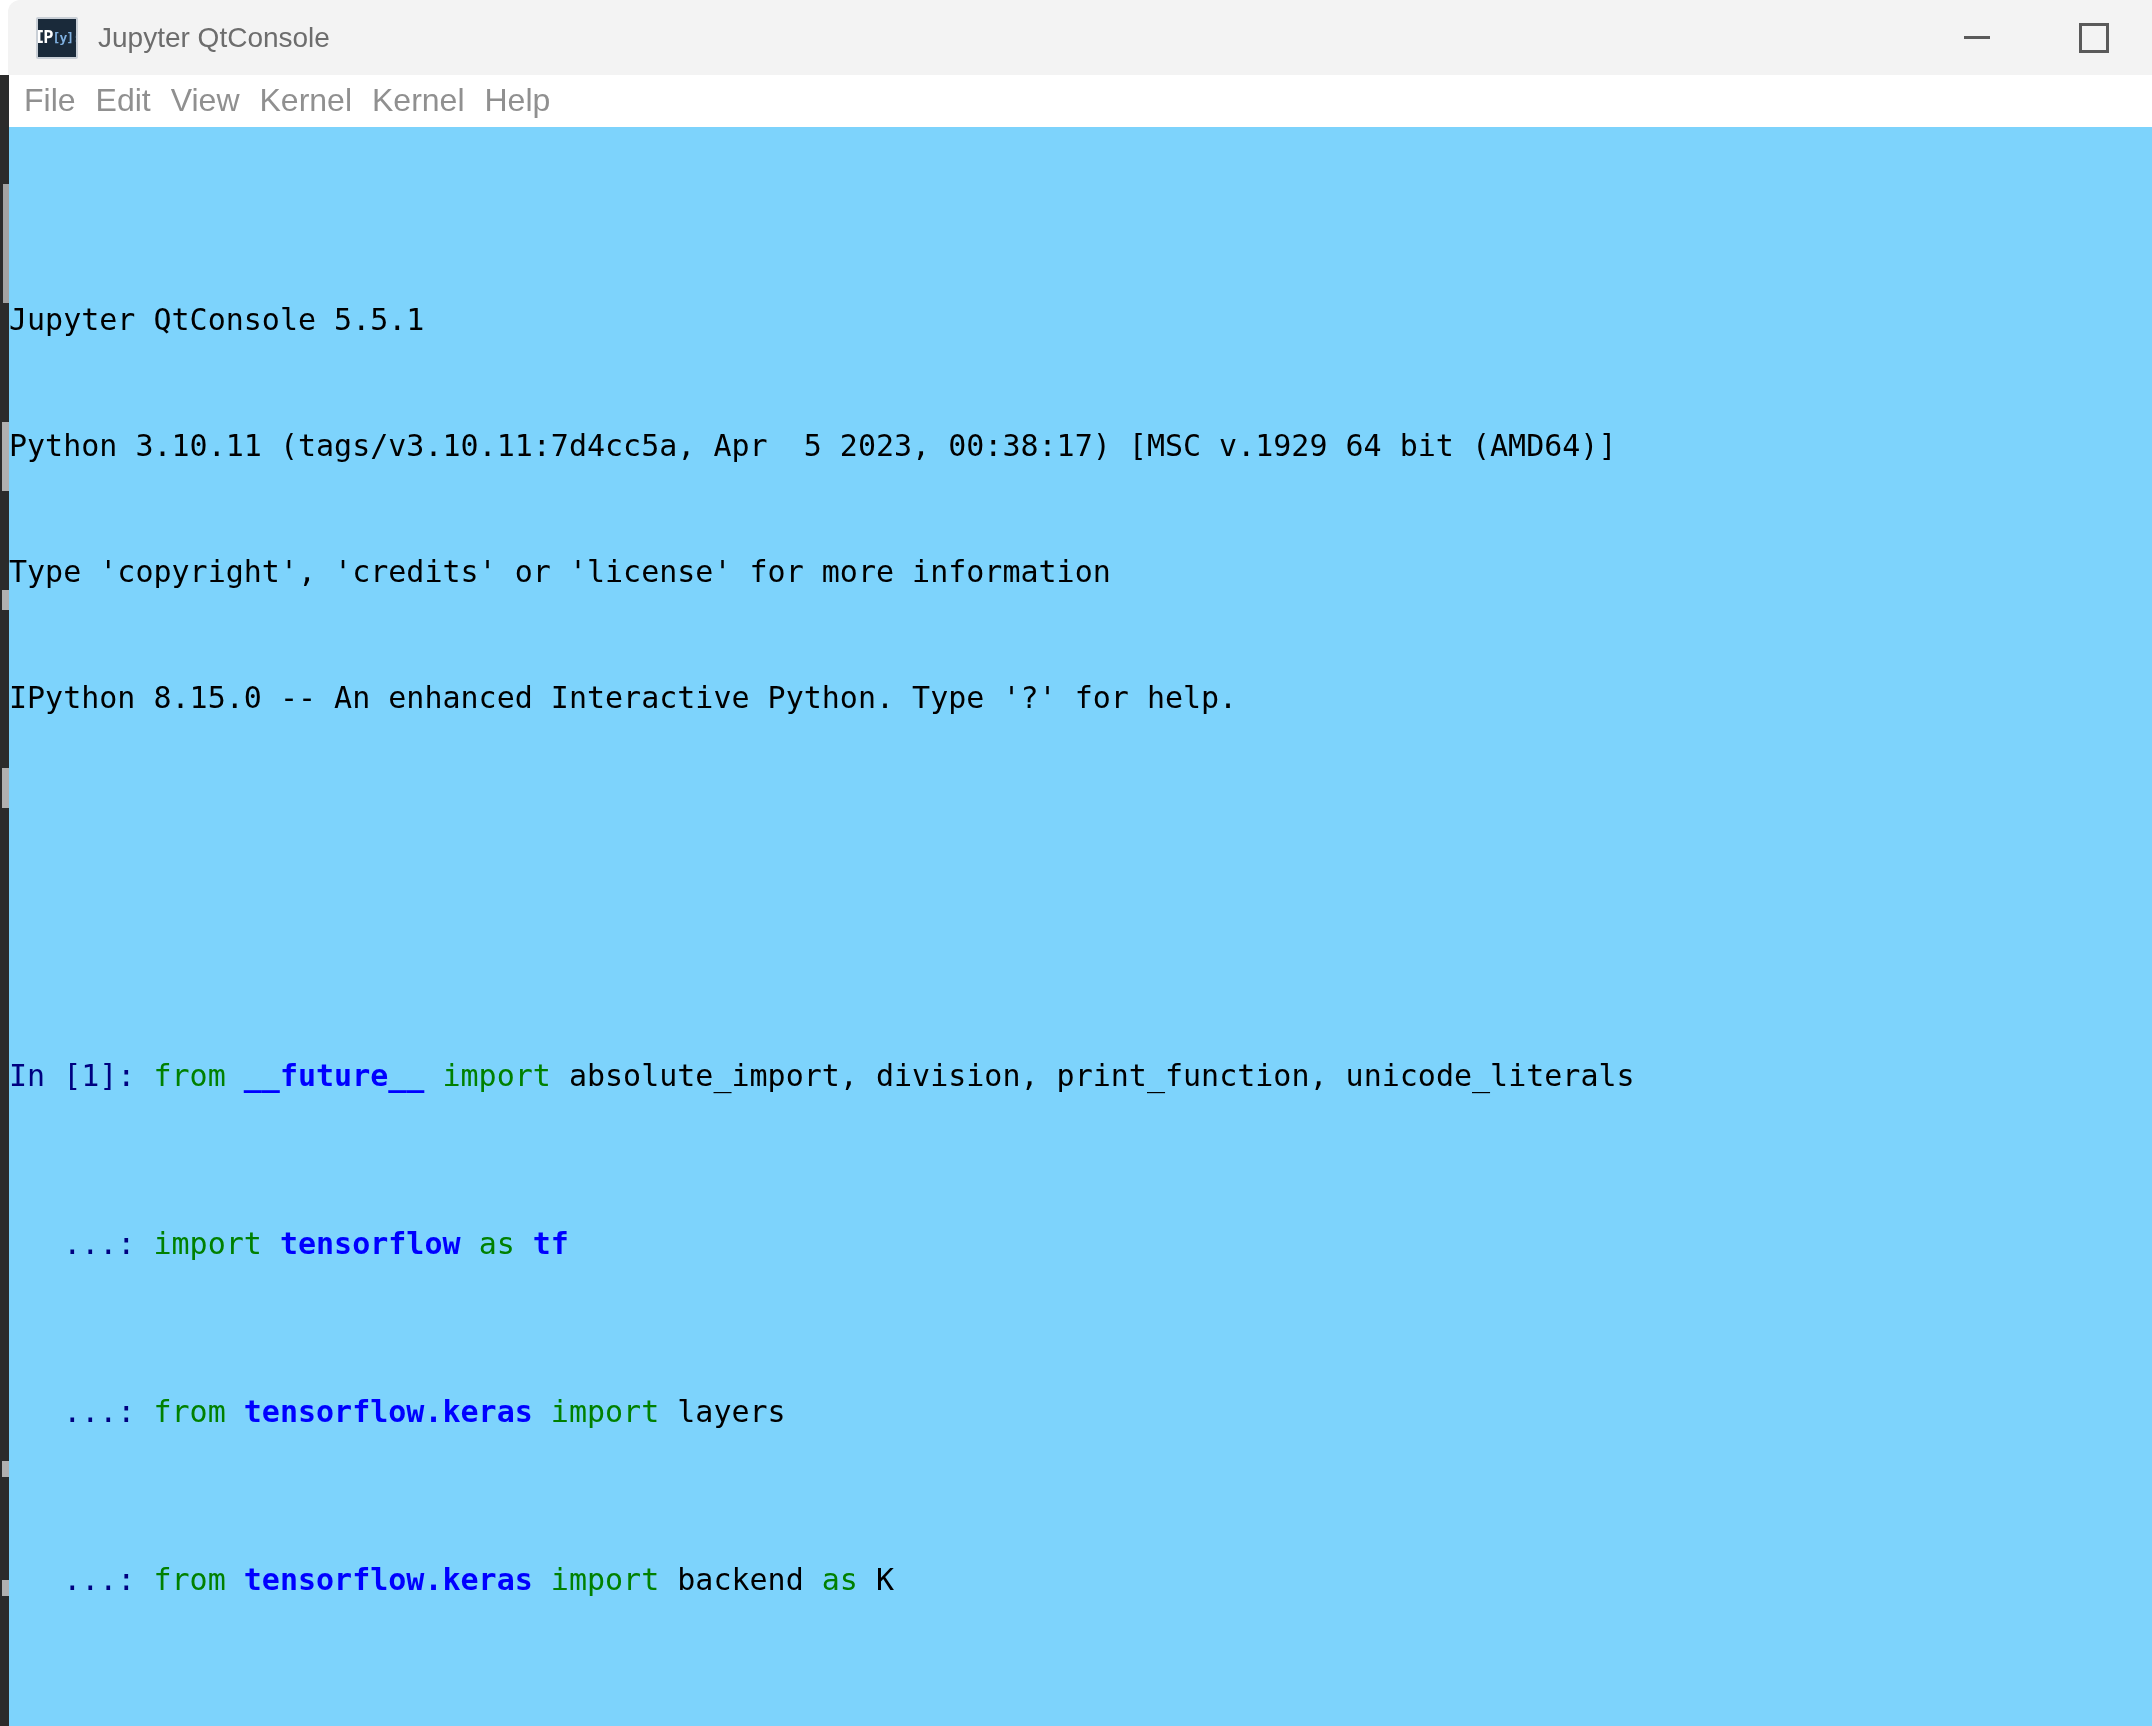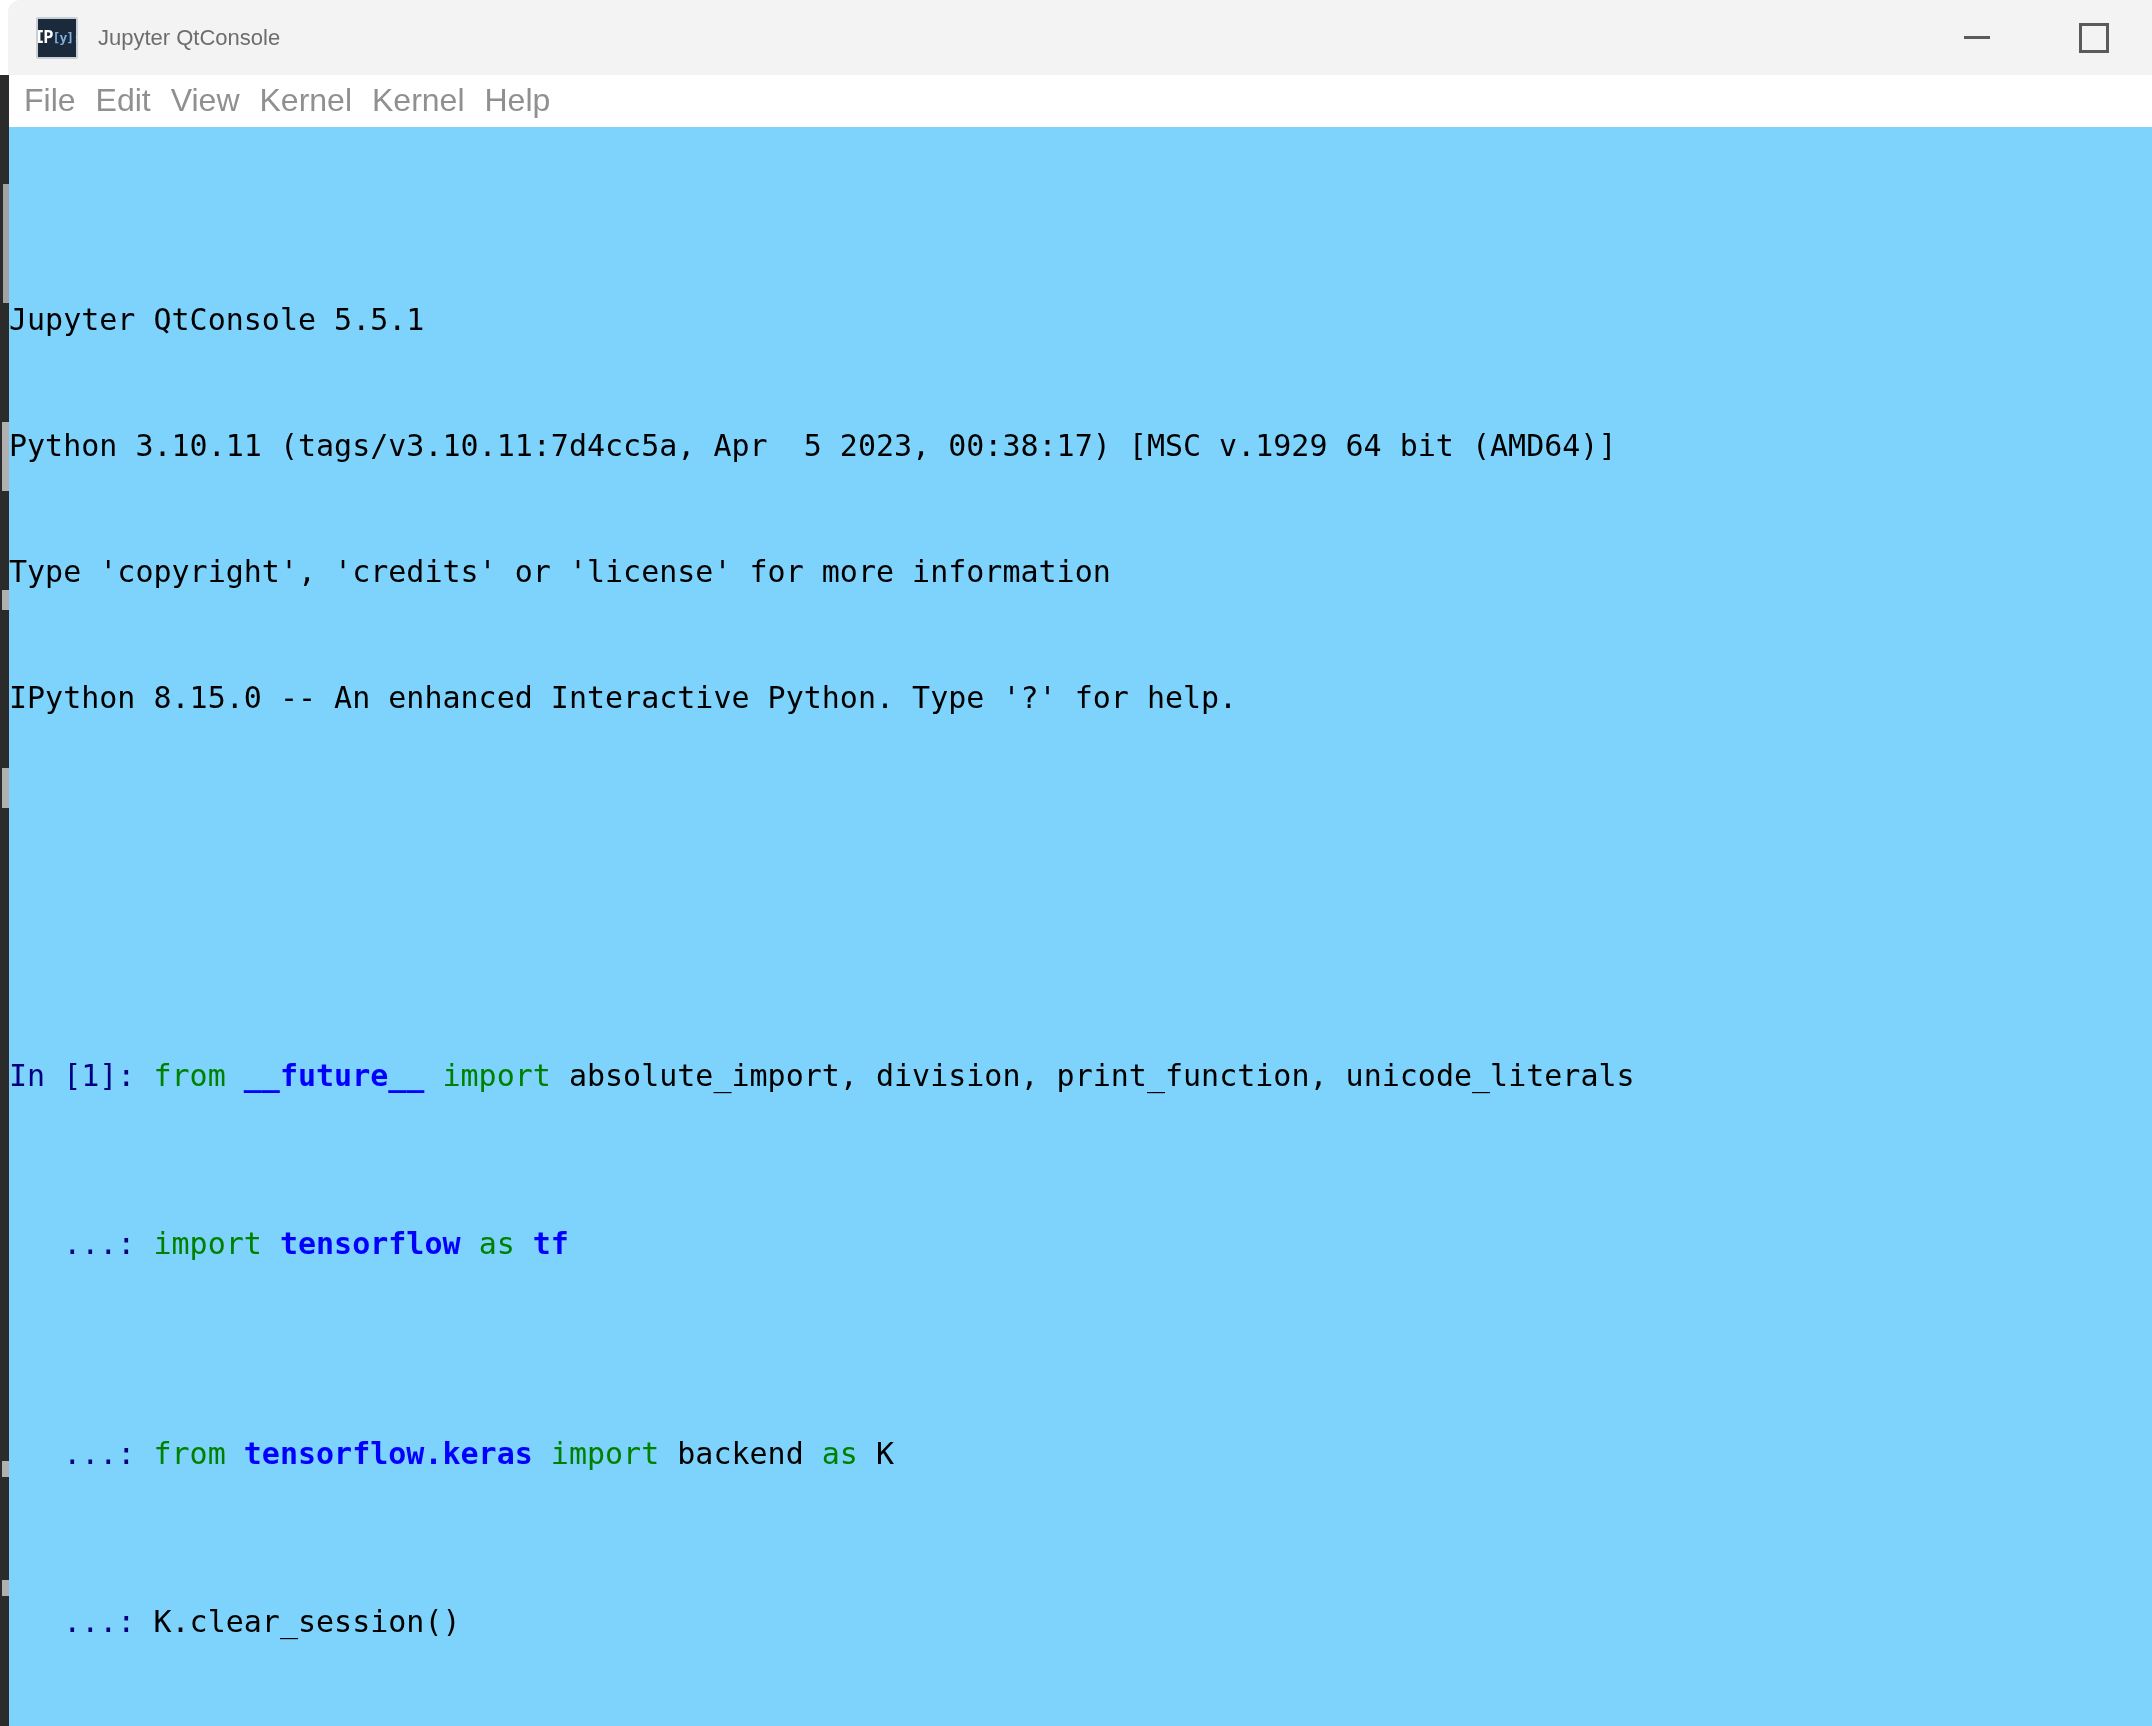--- a/index.html
+++ b/index.html
@@ -50,21 +50,21 @@
     font-weight: bold;
     letter-spacing: -1px;
     line-height: 1;
     overflow: hidden;
   }
   .app-icon .ip { color: #ffffff; }
   .app-icon .br { color: #7fb0e0; font-size: 13px; }
   .title-text {
     margin-left: 20px;
     font-family: "Liberation Sans", sans-serif;
-    font-size: 22px;
+    font-size: 28px;
     color: #6d6d6d;
     white-space: nowrap;
   }
   .win-controls {
     position: absolute;
     right: 0;
     top: 0;
     height: 75px;
     display: flex;
     align-items: center;
@@ -204,20 +204,21 @@
     <div class="line">Type 'copyright', 'credits' or 'license' for more information</div>
     <div class="line">IPython 8.15.0 -- An enhanced Interactive Python. Type '?' for help.</div>
 
     <div class="blank"></div>
 
     
     <div class="line"><span class="prompt">In [1]:</span><span class="plain"> </span><span class="kw">from</span><span class="plain"> </span><span class="mod">__future__</span><span class="plain"> </span><span class="kw">import</span><span class="plain"> </span><span class="plain">absolute_import, division, print_function, unicode_literals</span></div>
 
     <div class="line"><span class="prompt">   ...:</span><span class="plain"> </span><span class="kw">import</span><span class="plain"> </span><span class="mod">tensorflow</span><span class="plain"> </span><span class="kw">as</span><span class="plain"> </span><span class="mod">tf</span></div>
 
+    <div class="line"><span class="prompt">   ...:</span><span class="plain"> </span><span class="kw">from</span><span class="plain"> </span><span class="mod">tensorflow.keras</span><span class="plain"> </span><span class="kw">import</span><span class="plain"> </span><span class="plain">layers</span></div>
 
     <div class="line"><span class="prompt">   ...:</span><span class="plain"> </span><span class="kw">from</span><span class="plain"> </span><span class="mod">tensorflow.keras</span><span class="plain"> </span><span class="kw">import</span><span class="plain"> </span><span class="plain">backend</span><span class="plain"> </span><span class="kw">as</span><span class="plain"> </span><span class="plain">K</span></div>
 
     <div class="line"><span class="prompt">   ...:</span><span class="plain"> </span><span class="plain">K.clear_session()</span></div>
 
     
 
     
 
     

